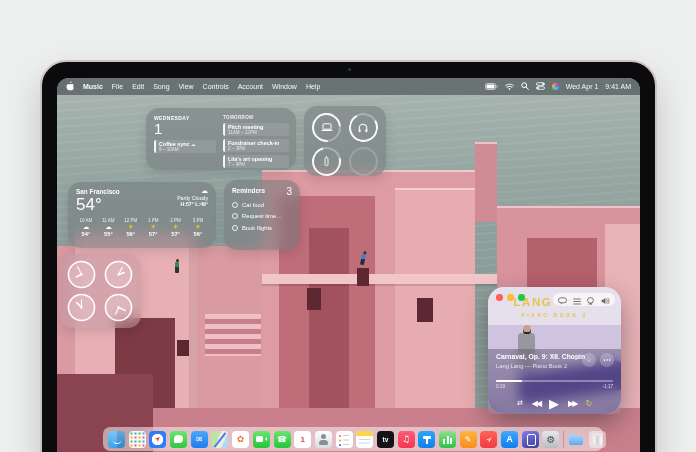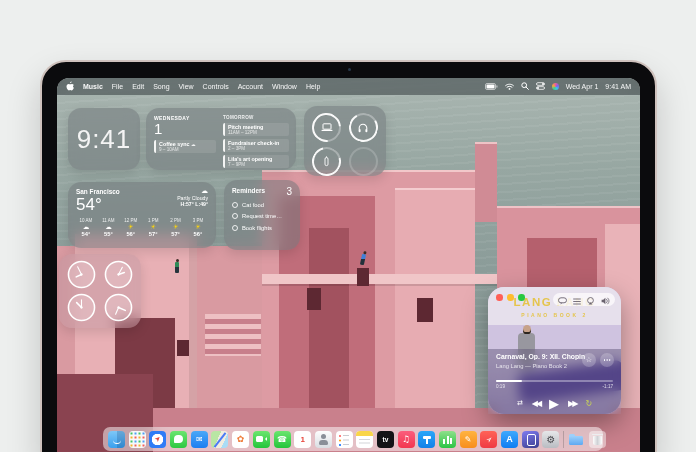--- a/index.html
+++ b/index.html
@@ -323,23 +323,20 @@
                 <rect x="0.5" y="4.7" width="8" height="2.6" rx="1.3" fill="none" stroke="#fff" stroke-width="0.8"></rect>
                 <circle cx="2" cy="6" r="1" fill="#fff"></circle>
               </svg>
           </span>
           <span class="siri"></span>
           <span class="clocktext">Wed Apr 1</span>
           <span class="clocktext">9:41 AM</span>
         </span>
       </div>
 
-      <div class="widget wg-clock">
-        <span class="t">9:41</span>
-      </div>
 
       <div class="widget wg-cal">
         <div class="cal-l">
           <div class="cal-day">WEDNESDAY</div>
           <div class="cal-num">1</div>
           <div class="ev">
             <div class="ev-t"><span>Coffee sync</span> <span class="evi g">☁</span></div>
             <div class="ev-m">9 – 10AM</div>
           </div>
         </div>

